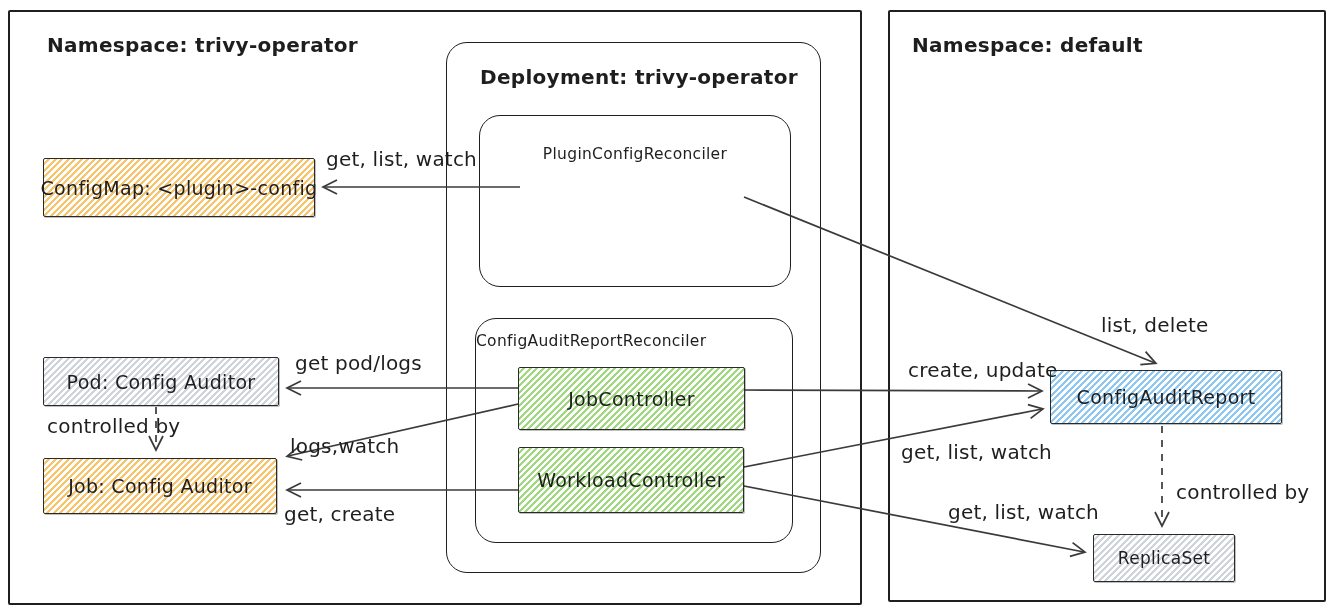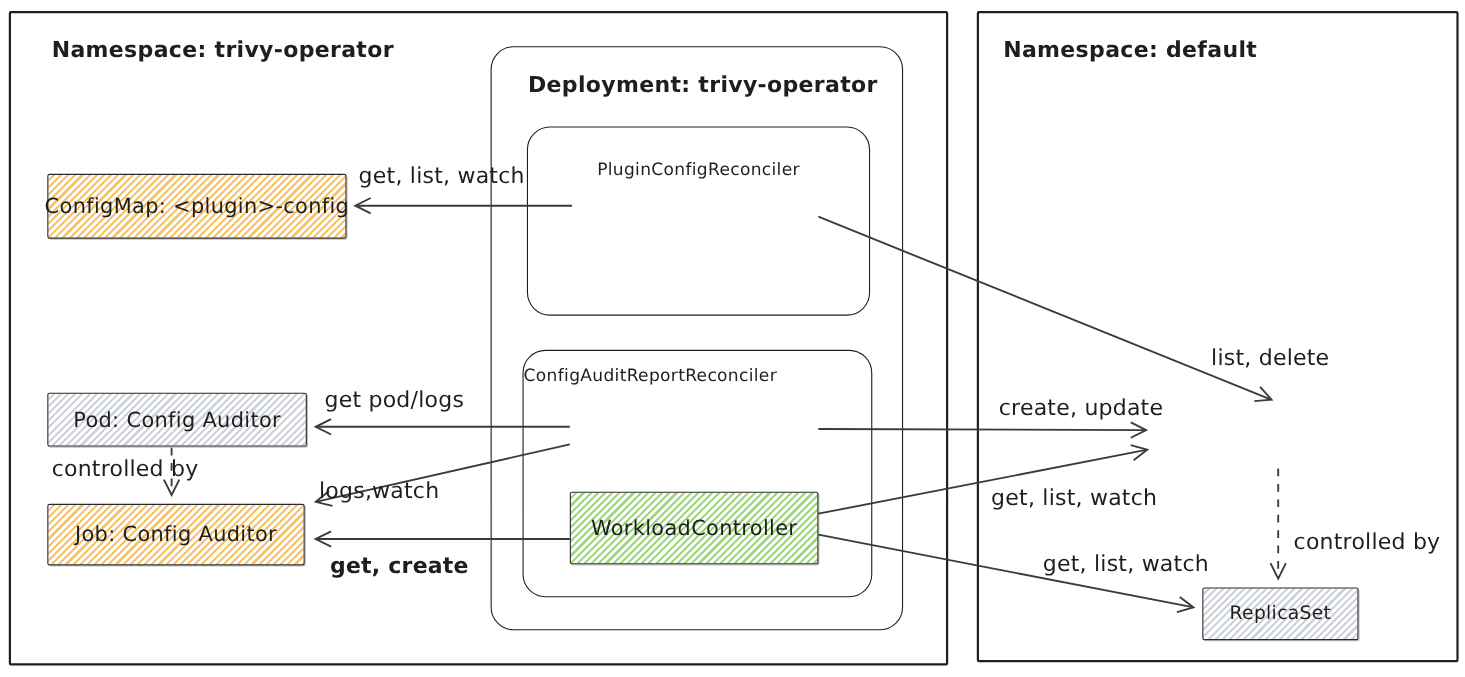--- a/index.html
+++ b/index.html
@@ -76,34 +76,40 @@
 
   <div class="node" style="left: 43px; top: 357px; width: 234px; height: 47px; background: repeating-linear-gradient(135deg, rgb(255, 255, 255) 0px, rgb(255, 255, 255) 2.6px, rgb(206, 212, 218) 2.6px, rgb(206, 212, 218) 4.6px);">
     <span>Pod: Config Auditor</span>
   </div>
 
   <div class="node" style="left: 43px; top: 458px; width: 232px; height: 54px; background: repeating-linear-gradient(135deg, rgb(255, 255, 255) 0px, rgb(255, 255, 255) 2.6px, rgb(247, 196, 108) 2.6px, rgb(247, 196, 108) 4.6px);">
     <span>Job: Config Auditor</span>
   </div>
 
 
+  <div class="node" style="left: 518px; top: 367px; width: 225px; height: 61px; background: repeating-linear-gradient(135deg, rgb(255, 255, 255) 0px, rgb(255, 255, 255) 2.6px, rgb(159, 216, 126) 2.6px, rgb(159, 216, 126) 4.6px);">
+    <span>JobController</span>
+  </div>
 
   <div class="node" style="left: 518px; top: 447px; width: 224px; height: 64px; background: repeating-linear-gradient(135deg, rgb(255, 255, 255) 0px, rgb(255, 255, 255) 2.6px, rgb(159, 216, 126) 2.6px, rgb(159, 216, 126) 4.6px);">
     <span>WorkloadController</span>
   </div>
 
+  <div class="node" style="left: 1050px; top: 370px; width: 230px; height: 52px; background: repeating-linear-gradient(135deg, rgb(255, 255, 255) 0px, rgb(255, 255, 255) 2.6px, rgb(142, 200, 242) 2.6px, rgb(142, 200, 242) 4.6px);">
+    <span>ConfigAuditReport</span>
+  </div>
 
   <div class="node small" style="left: 1093px; top: 534px; width: 140px; height: 46px; background: repeating-linear-gradient(135deg, rgb(255, 255, 255) 0px, rgb(255, 255, 255) 2.6px, rgb(206, 212, 218) 2.6px, rgb(206, 212, 218) 4.6px);">
     <span>ReplicaSet</span>
   </div>
 
   <span class="edge-label" style="left:326px;top:147px;">get, list, watch</span>
   <span class="edge-label" style="left:1073px;top:313px;margin-left:28px;">list, delete</span>
   <span class="edge-label" style="left:295px;top:351px;">get pod/logs</span>
   <span class="edge-label" style="left:290px;top:434px;">logs,watch</span>
-  <span class="edge-label" style="left:300px;top:502px;font-weight:bold;">get, create</span>
+  <span class="edge-label" style="left:284px;top:502px;">get, create</span>
   <span class="edge-label" style="left:908px;top:358px;">create, update</span>
   <span class="edge-label" style="left:901px;top:440px;">get, list, watch</span>
   <span class="edge-label" style="left:948px;top:500px;">get, list, watch</span>
   <span class="edge-label" style="left:47px;top:414px;">controlled by</span>
   <span class="edge-label" style="left:1176px;top:480px;">controlled by</span>
 
 </div>
 
 </body></html>

